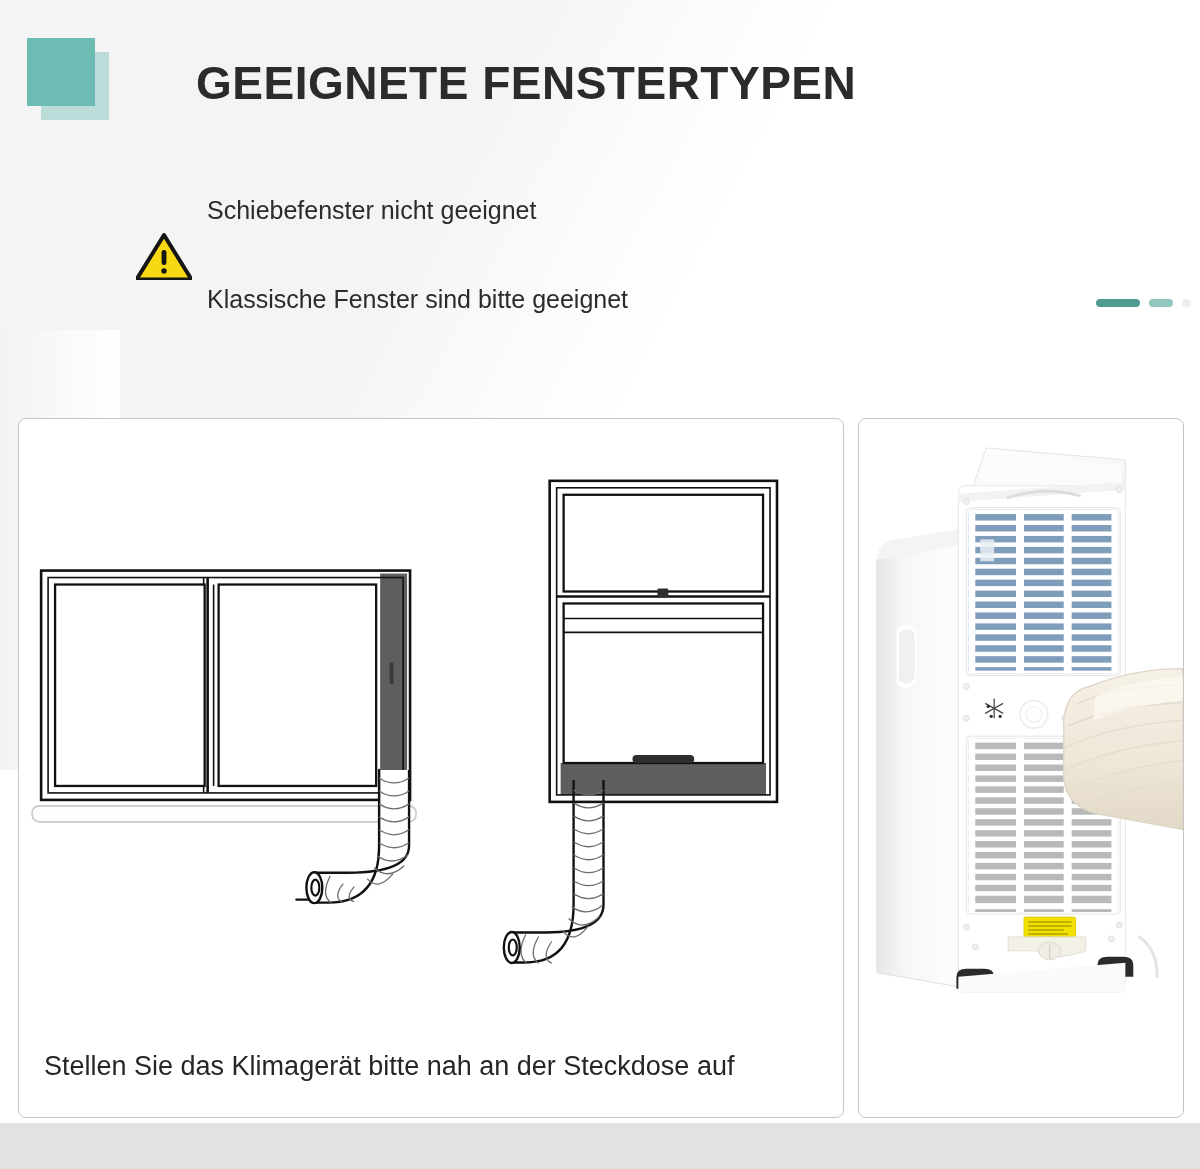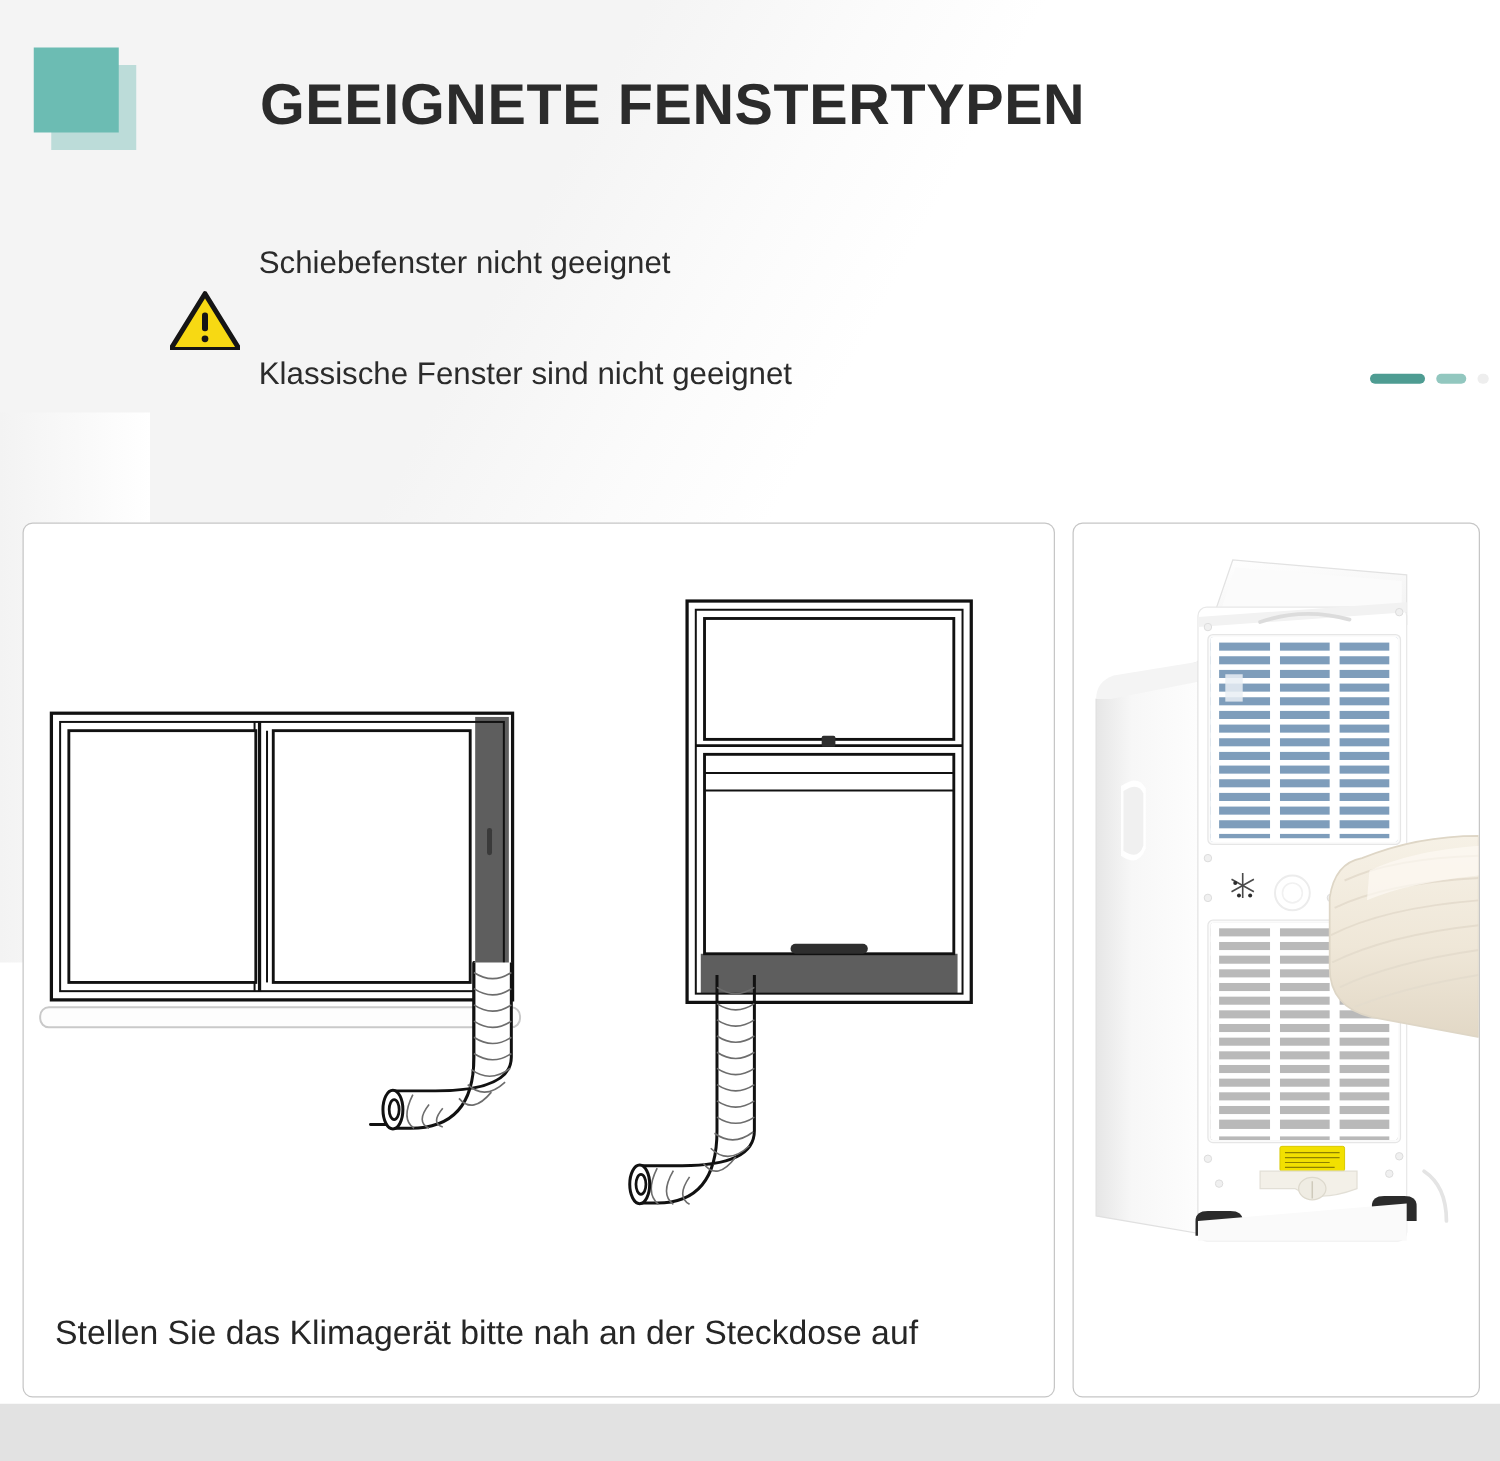--- a/index.html
+++ b/index.html
@@ -56,21 +56,21 @@
   }
   #logo .sq-front {
     position: absolute;
     left: 0; top: 0;
     width: 68px; height: 68px;
     background: #6cbcb3;
   }
 
   #page-title {
     position: absolute;
-    left: 208px; top: 56px;
+    left: 196px; top: 56px;
     font-size: 46px;
     font-weight: bold;
     letter-spacing: 0.5px;
     color: #2b2b2b;
     white-space: nowrap;
   }
 
   
   #warn-icon {
     position: absolute;
@@ -141,21 +141,21 @@
 
   <div id="warn-icon">
     <svg viewBox="0 0 56 48">
       <path d="M28 3 L54 45 Q55.5 47.5 52.5 47.5 L3.5 47.5 Q0.5 47.5 2 45 Z" fill="#f7d913" stroke="#151515" stroke-width="4" stroke-linejoin="round"></path>
       <rect x="25.6" y="18" width="4.8" height="15" rx="2.2" fill="#151515"></rect>
       <circle cx="28" cy="39" r="2.7" fill="#151515"></circle>
     </svg>
   </div>
 
   <div class="note-line" id="note-1">Schiebefenster nicht geeignet</div>
-  <div class="note-line" id="note-2">Klassische Fenster sind nicht geeignet</div>
+  <div class="note-line" id="note-2">Klassische Fenster sind bitte geeignet</div>
 
   <div id="pills">
     <span class="p1"></span>
     <span class="p2"></span>
     <span class="p3"></span>
   </div>
 
   <div class="panel" id="panel-windows">
     <svg class="fill-svg" viewBox="0 0 826 700">
       <defs>

